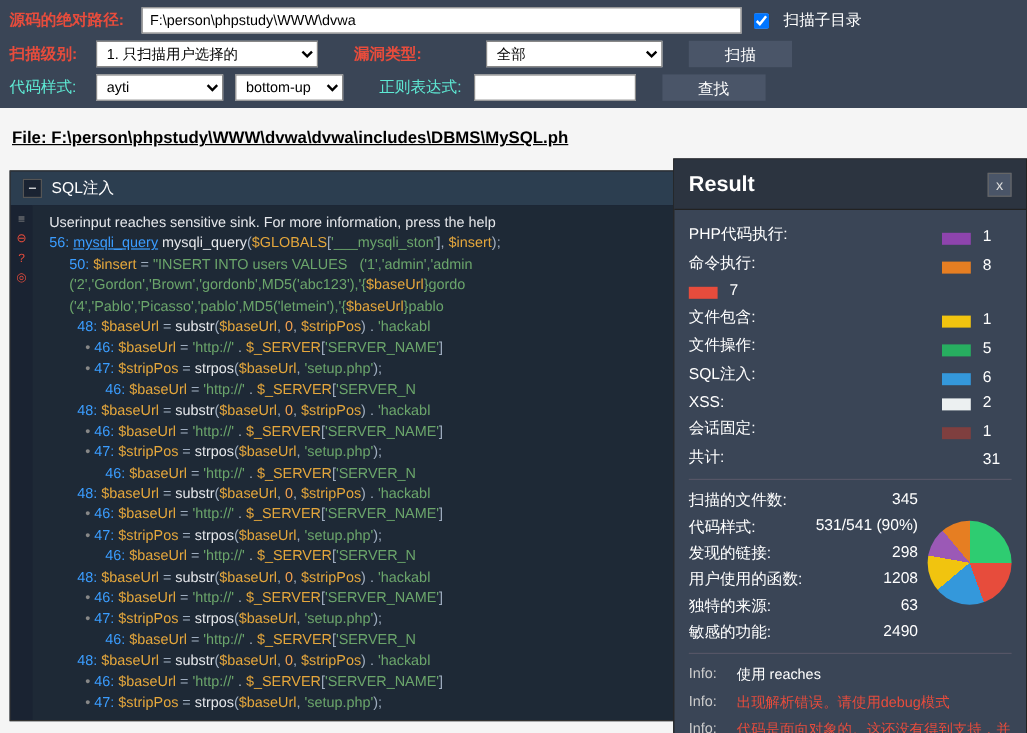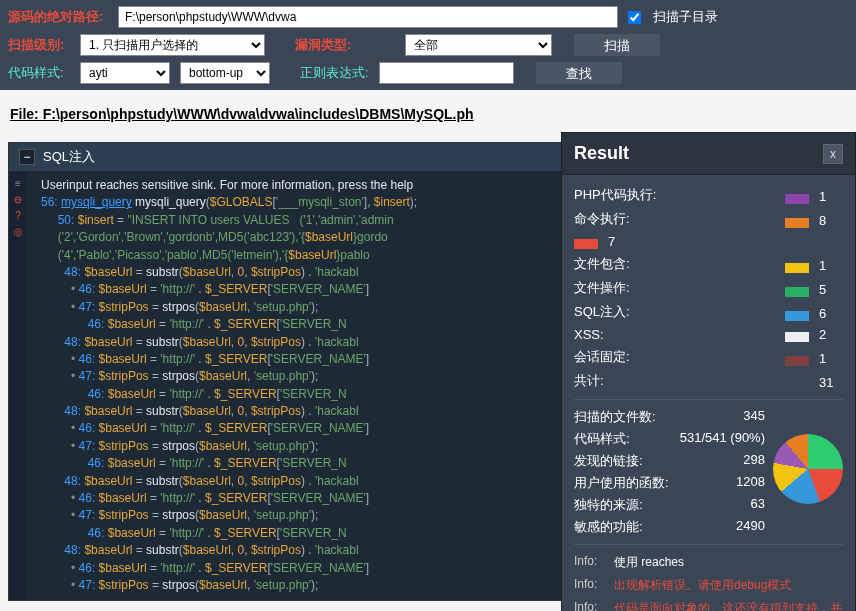--- a/index.html
+++ b/index.html
@@ -63,21 +63,21 @@
   </div>
   <div class="topbar-row">
     <span class="lbl-red" style="min-width:62px">扫描级别:</span>
     <select class="select" style="width:185px"><option>1. 只扫描用户选择的</option></select>
     <span class="lbl-red" style="margin-left:20px">漏洞类型:</span>
     <select class="select" style="width:147px"><option>全部</option></select>
     <button class="btn" style="margin-left:12px">扫描</button>
   </div>
   <div class="topbar-row">
     <span class="lbl-white">代码样式:</span>
-    <select class="select" style="width:90px"><option>ayti</option></select>
+    <select class="select" style="width:106px"><option>ayti</option></select>
     <select class="select" style="width:90px"><option>bottom-up</option></select>
     <span class="lbl-white" style="margin-left:20px">正则表达式:</span>
     <input class="input-text" style="width: 135px;" value="">
     <button class="btn" style="margin-left:12px">查找</button>
   </div>
 </div>
 
 <div class="file-title">File: F:\person\phpstudy\WWW\dvwa\dvwa\includes\DBMS\MySQL.ph</div>
 
 <div class="code-panel">

